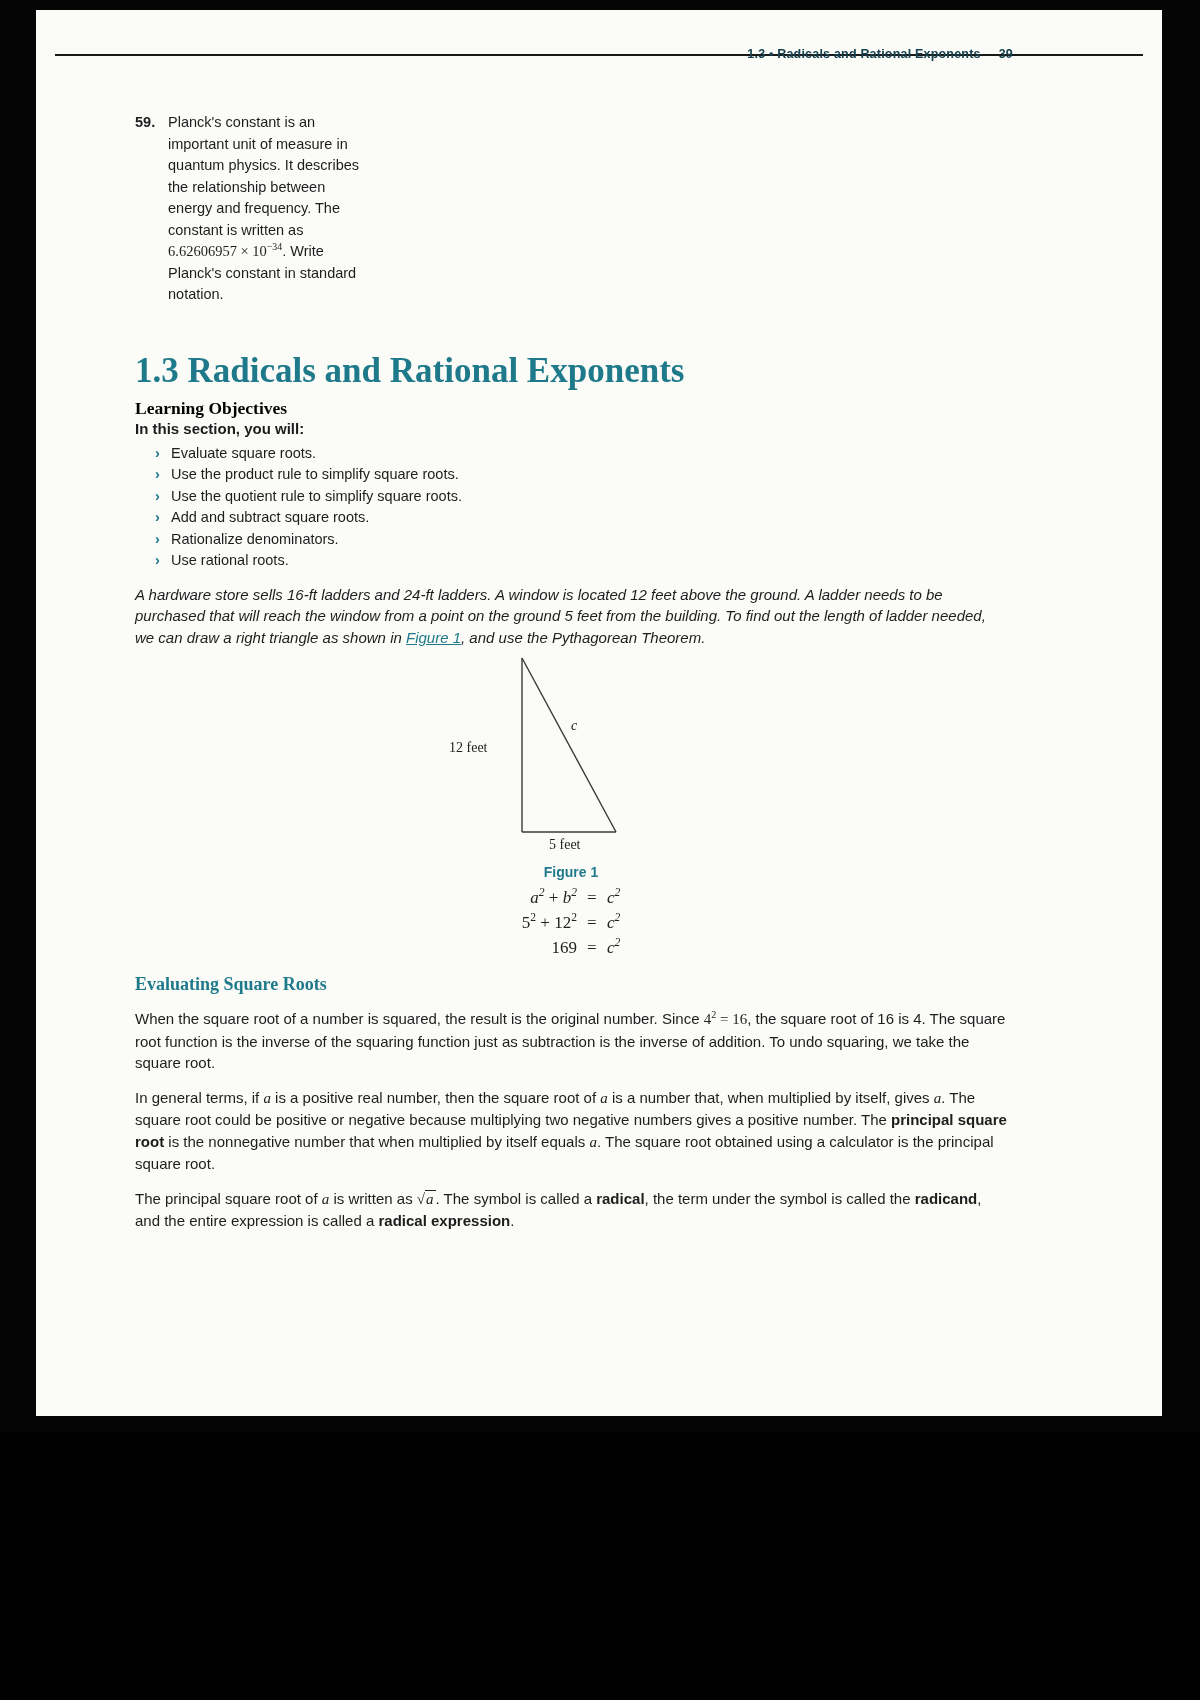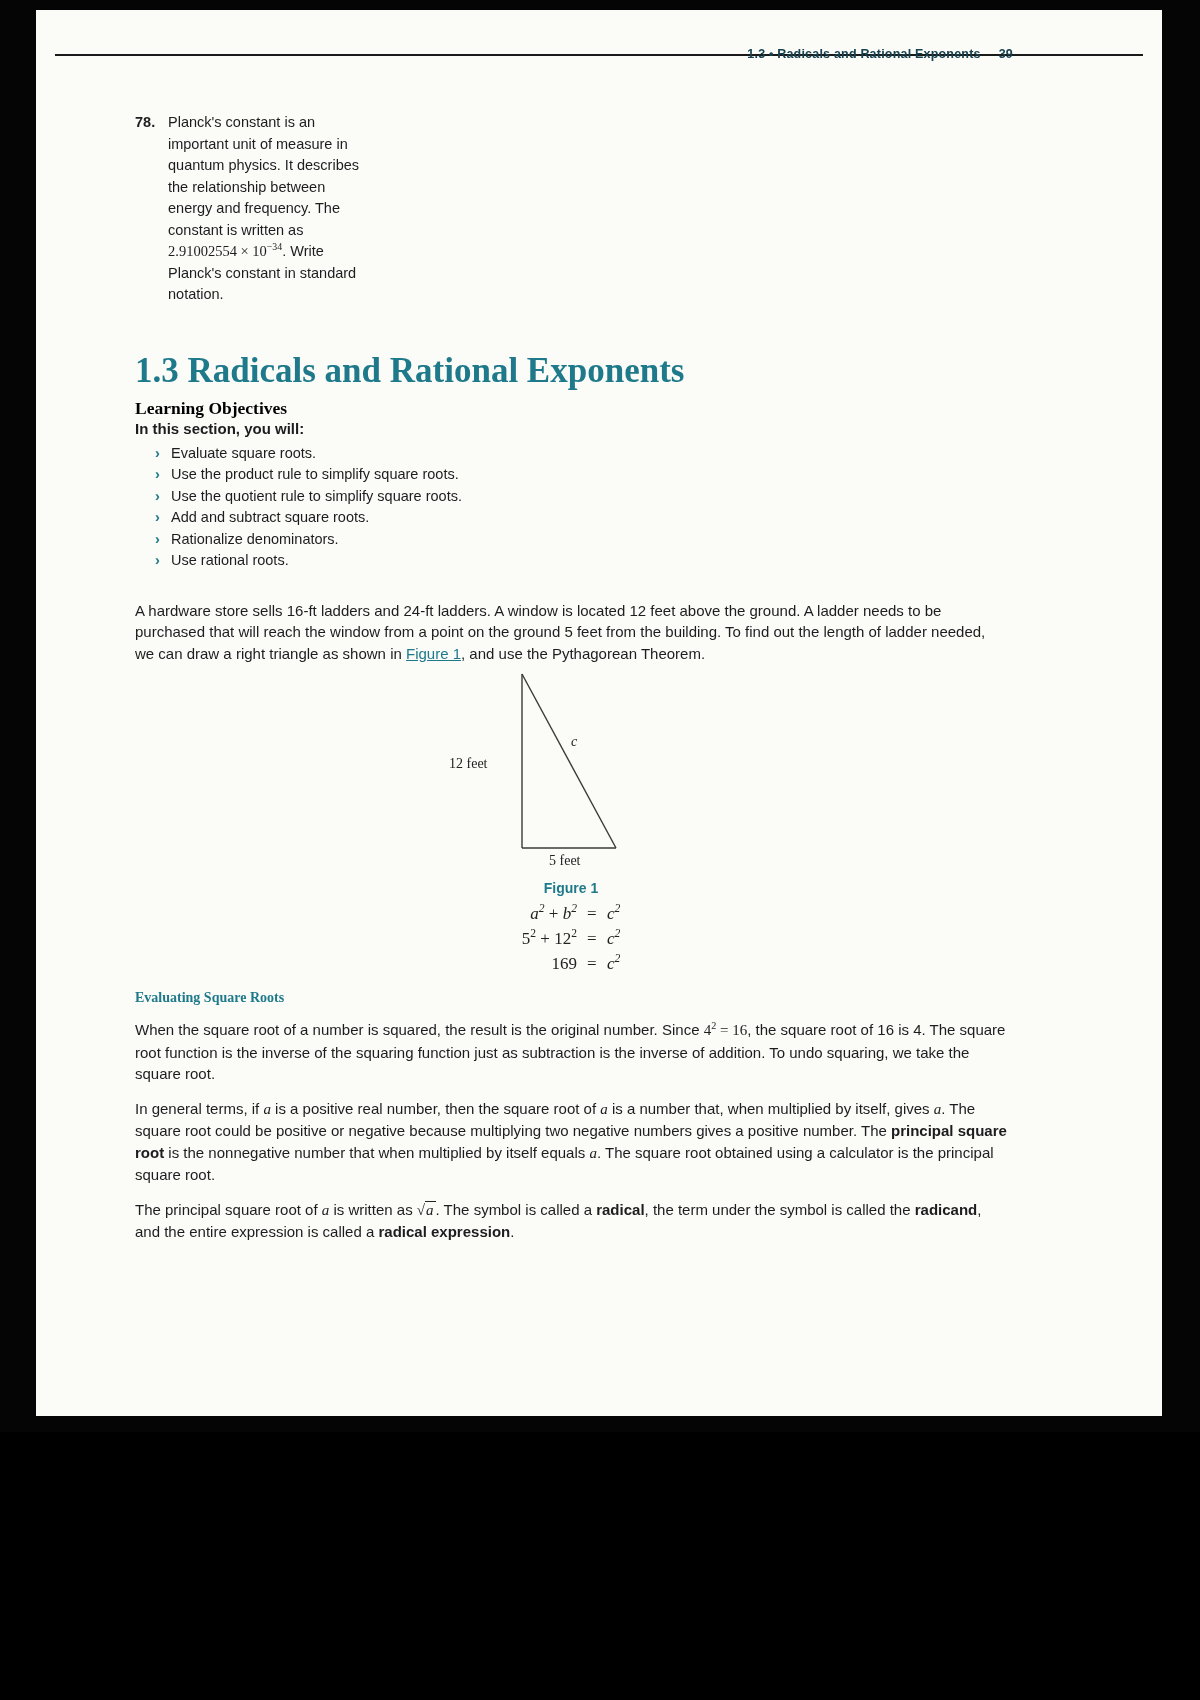--- a/index.html
+++ b/index.html
@@ -73,21 +73,21 @@
   .objectives { margin:6px 0 0 0; padding:0; list-style:none; }
   .objectives li {
     font-size:14.5px; line-height:21.5px;
     padding-left:36px; position:relative;
   }
   .obj-chevron {
     position:absolute; left:20px; top:0;
     color:#1e7a8a; font-weight:bold;
   }
 
-  .intro-para { margin-top:28px; }
+  .intro-para { margin-top:12px;font-style:italic; }
 
   
   .figure-wrap {
     position:relative;
     width:300px; height:208px;
     margin:6px auto 0 auto;
   }
   .figure-svg { position:absolute; left:95px; top:0; }
   .fig-label {
     position:absolute;
@@ -116,21 +116,21 @@
   }
   .eq-lhs { text-align:right; }
   .eq-sign { text-align:center; }
   .eq-rhs { text-align:left; }
 
   .after-eq { margin-top:14px; }
 
   .sub-heading {
     margin-top:16px;
     font-family:"Liberation Serif", serif;
-    font-size:14px; font-weight:bold;
+    font-size:18px; font-weight:bold;
     color:#1e7a8a;
   }
   .body-para { margin-top:13px; }
 
   
   sup { font-size:0.68em; vertical-align:super; line-height:0; }
   .seg-b { font-weight:bold; }
   .seg-i { font-style:italic; font-family:"Liberation Serif", serif; }
   .seg-math { font-family:"Liberation Serif", serif; }
   .seg-link { color:#1e7a8a; text-decoration:underline; cursor:pointer; }
@@ -150,22 +150,22 @@
 
     <div class="running-rule">
       <div class="running-head">
         <span>1.3 • Radicals and Rational Exponents</span><span class="pgnum">39</span>
       </div>
     </div>
 
     <div class="content">
 
       <div class="exercise">
-        <div class="exercise-number">78.</div>
-        <div class="exercise-body para"><span>Planck's constant is an important unit of measure in quantum physics. It describes the relationship between energy and frequency. The constant is written as </span><span class="seg-math">2.91002554 × 10</span><sup class="seg-math">−34</sup><span>. Write Planck's constant in standard notation.</span></div>
+        <div class="exercise-number">59.</div>
+        <div class="exercise-body para"><span>Planck's constant is an important unit of measure in quantum physics. It describes the relationship between energy and frequency. The constant is written as </span><span class="seg-math">6.62606957 × 10</span><sup class="seg-math">−34</sup><span>. Write Planck's constant in standard notation.</span></div>
       </div>
 
       <div class="section-title">1.3 Radicals and Rational Exponents</div>
 
       <div class="lo-heading">Learning Objectives</div>
       <div class="lo-intro">In this section, you will:</div>
 
       <ul class="objectives">
         <li><span class="obj-chevron">›</span><span>Evaluate square roots.</span></li>
         <li><span class="obj-chevron">›</span><span>Use the product rule to simplify square roots.</span></li>

